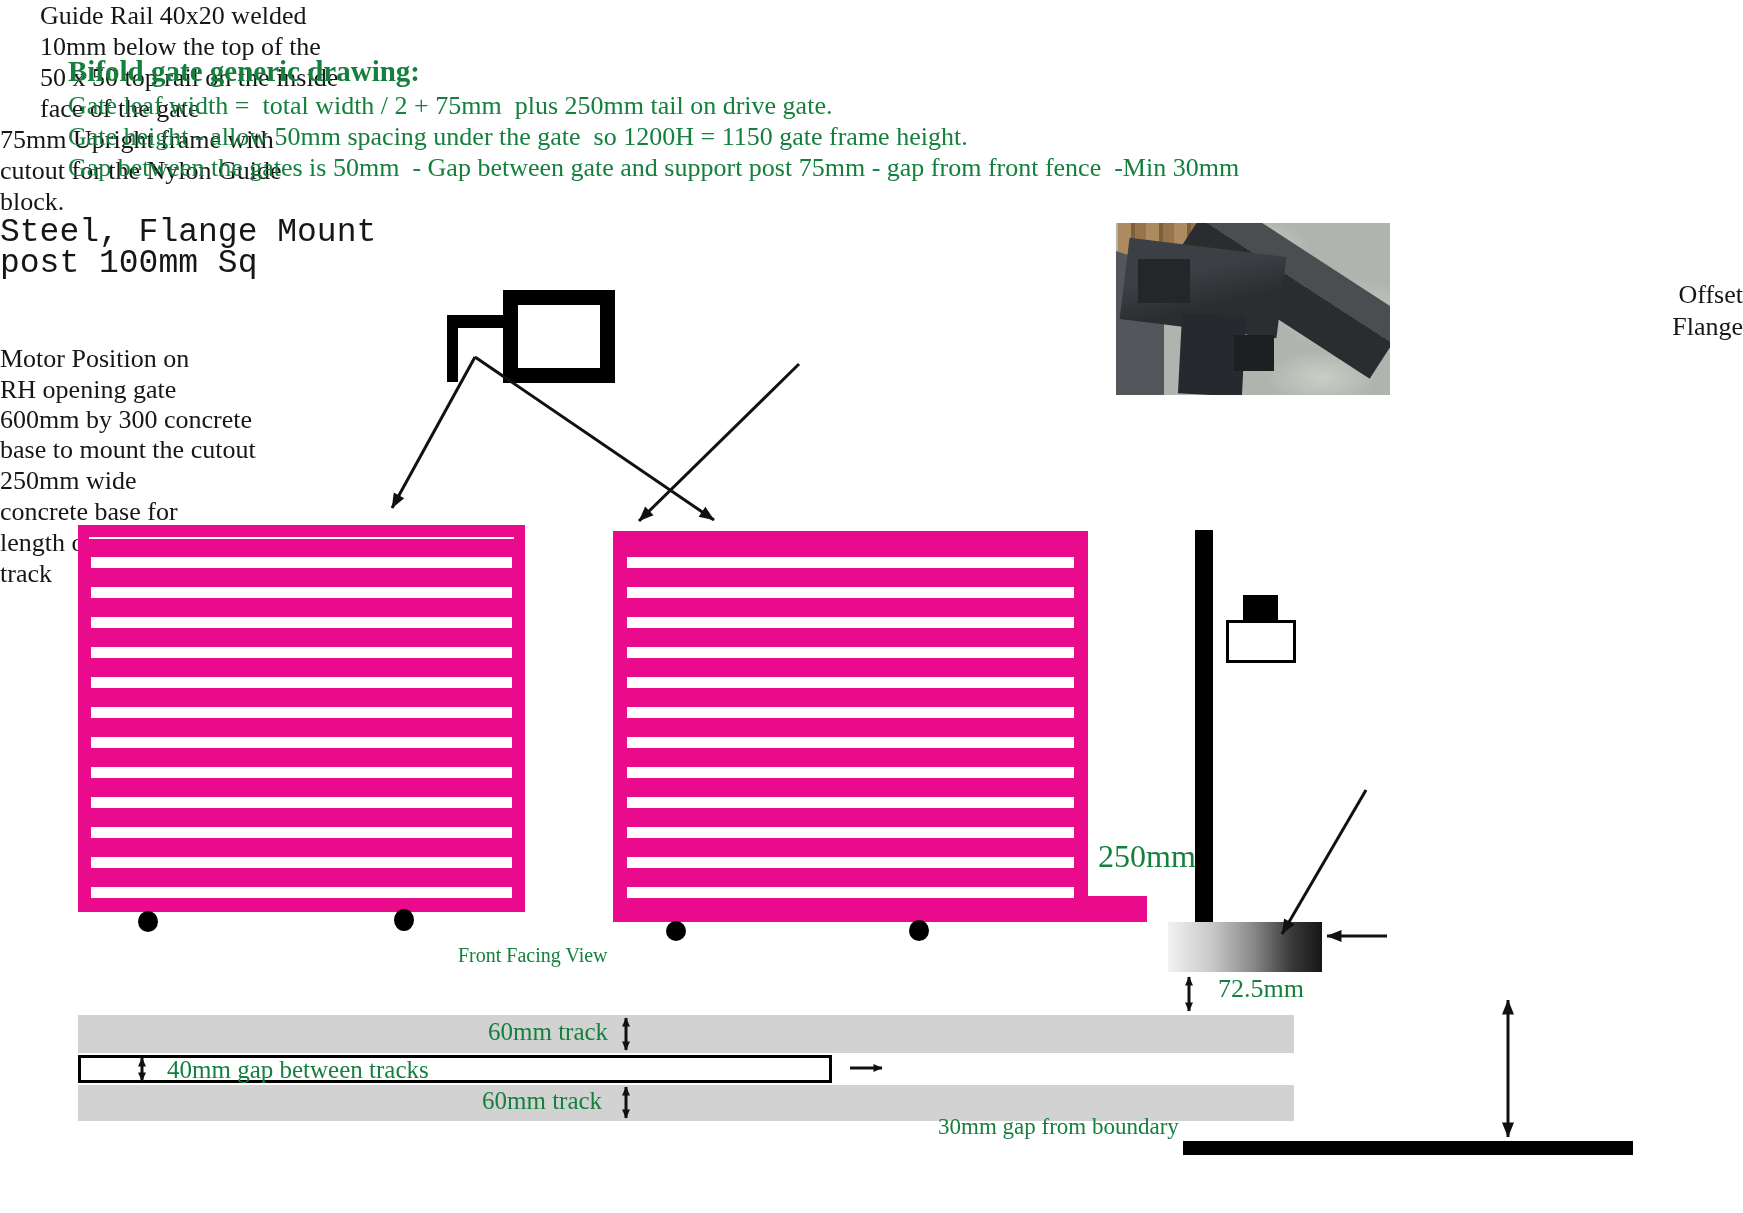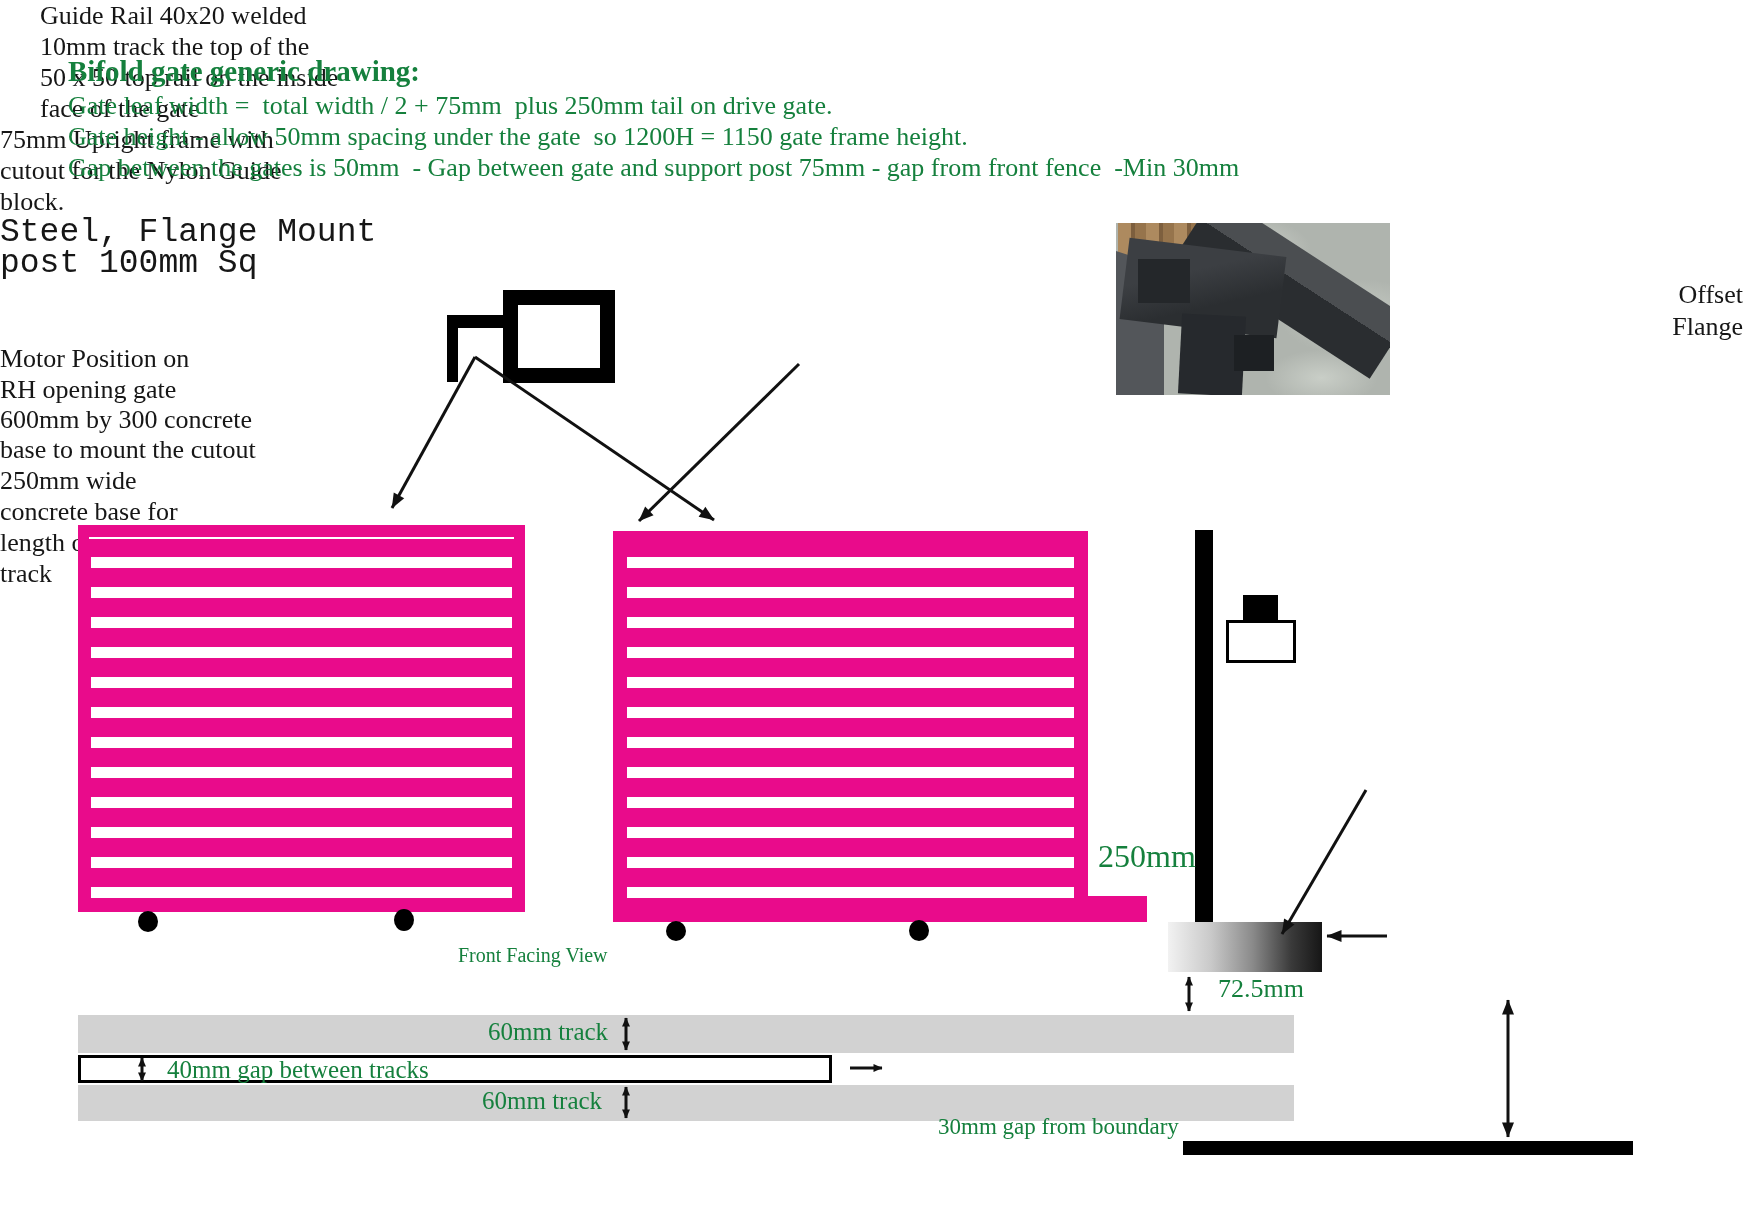--- a/index.html
+++ b/index.html
@@ -34,21 +34,21 @@
 
 <div id="page">
 
   <div class="txt title" style="left:68px; top:55px;">Bifold gate generic drawing:</div>
   <div class="txt spec" style="left:68px; top:90px;">Gate leaf width =  total width / 2 + 75mm  plus 250mm tail on drive gate.</div>
   <div class="txt spec" style="left:68px; top:121px;">Gate height - allow 50mm spacing under the gate  so 1200H = 1150 gate frame height.</div>
   <div class="txt spec" style="left:68px; top:152px;">Gap between the gates is 50mm  - Gap between gate and support post 75mm - gap from front fence  -Min 30mm</div>
 
   <div class="note" style="left:122px; top:281px;margin-left:40px;">
     <div>Guide Rail 40x20 welded</div>
-    <div>10mm track the top of the</div>
+    <div>10mm below the top of the</div>
     <div>50 x 50 top rail on the inside</div>
     <div>face of the gate</div>
   </div>
 
   <div class="note" style="left:700px; top:303px;">
     <div>75mm Upright frame with</div>
     <div>cutout for the Nylon Guide</div>
     <div>block.</div>
   </div>
 

